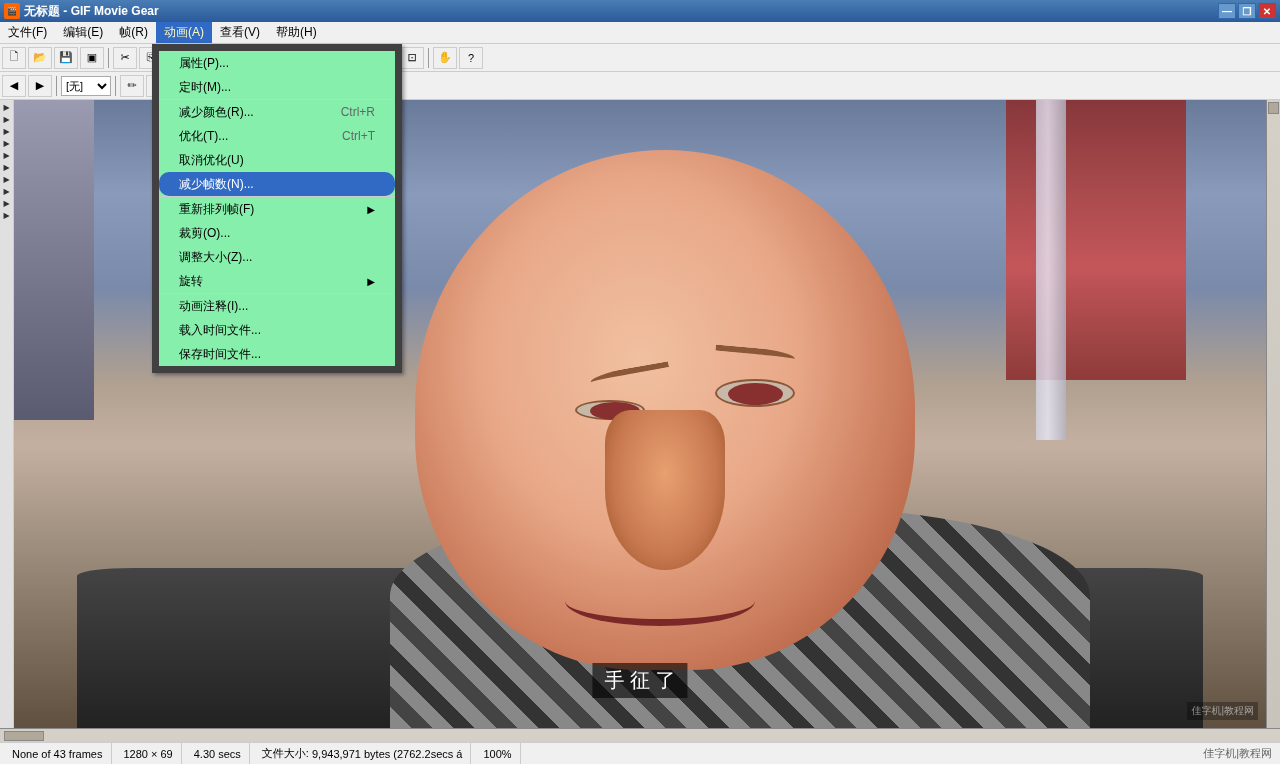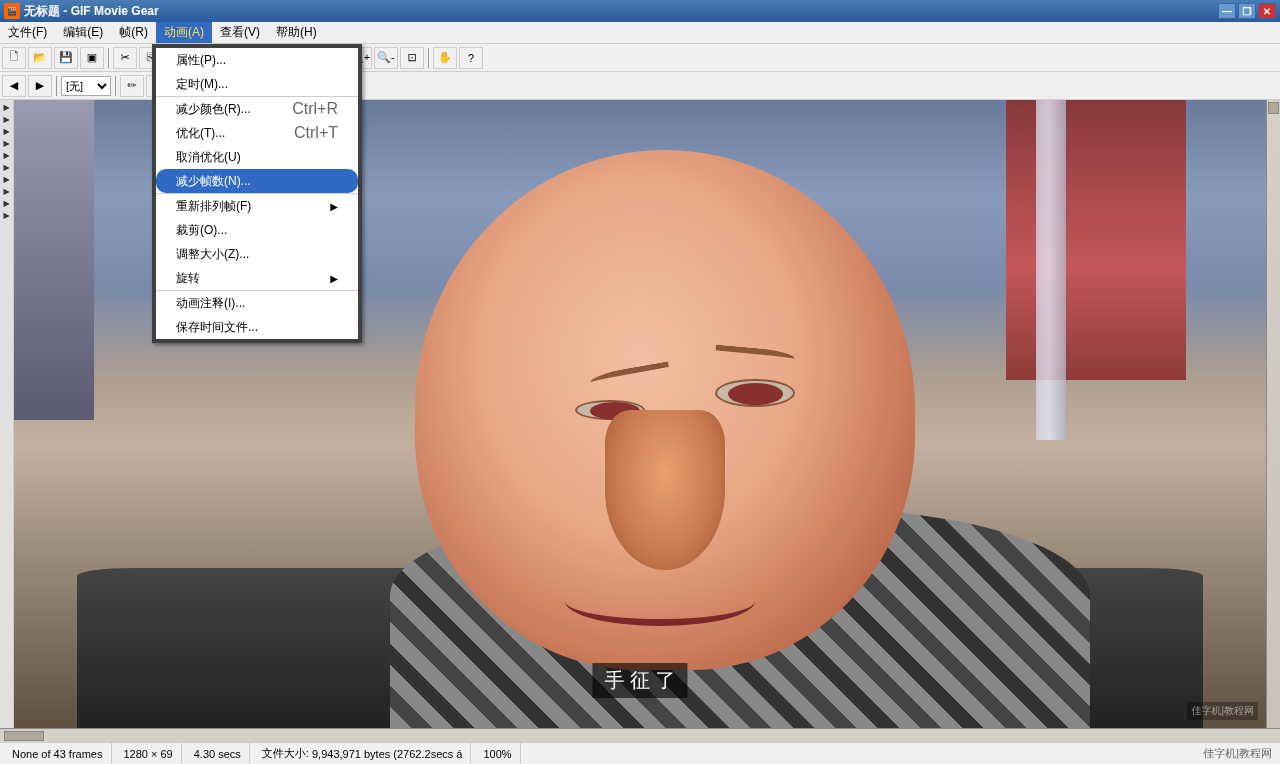--- a/index.html
+++ b/index.html
@@ -32,21 +32,21 @@
       border-bottom: 1px solid #ccc;
     }
     .menu-item {
       padding: 2px 8px;
       cursor: pointer;
       height: 100%;
       display: flex;
       align-items: center;
       font-size: 12px;
     }
-    .menu-item.active { background: #316ac5; color: #fde047; }
+    .menu-item.active { background: #316ac5; color: #fef9c3; }
 
     
     #toolbar1 {
       height: 28px;
       background: #f0f0f0;
       border-bottom: 1px solid #ccc;
       display: flex;
       align-items: center;
       padding: 0 2px;
       gap: 2px;
@@ -235,42 +235,42 @@
     #status-watermark {
       margin-left: auto;
       color: #666;
       font-size: 11px;
       padding-right: 4px;
     }
     #dropdown-menu {
       position: absolute;
       top: 44px;
       left: 152px;
-      width: 210px;
-      background: #ffffff;
-      border: 4px solid #404040;
+      width: 250px;
+      background: #86efac;
+      border: 7px solid #404040;
       box-shadow: 2px 2px 4px rgba(0,0,0,0.4);
       z-index: 200;
       font-size: 12px;
     }
     .menu-section {
       border-bottom: 1px solid #ccc;
     }
     .menu-section:last-child { border-bottom: none; }
     .dropdown-item {
       padding: 4px 20px 4px 20px;
       cursor: pointer;
       display: flex;
       align-items: center;
       justify-content: space-between;
       height: 24px;
       position: relative;
     }
     .dropdown-item.highlighted { background: #316ac5; color: white; border-radius: 10px; }
-    .dropdown-item .shortcut { color: #666; font-size: 16px; }
+    .dropdown-item .shortcut { color: #666; font-size: 12px; }
     .dropdown-item .arrow { font-size: 10px; }
     .dropdown-item-text { flex: 1; }
   </style>
 </head>
 <body>
 
 <div id="title-bar">
   <div id="title-bar-left">
     <div id="title-bar-icon">🎬</div>
     <span>无标题 - GIF Movie Gear</span>
@@ -459,16 +459,19 @@
       <span class="dropdown-item-text">旋转</span>
       <span class="arrow">▶</span>
     </div>
   </div>
 
   <div class="menu-section">
     <div class="dropdown-item">
       <span class="dropdown-item-text">动画注释(I)...</span>
     </div>
     <div class="dropdown-item">
+      <span class="dropdown-item-text">载入时间文件...</span>
+    </div>
+    <div class="dropdown-item">
       <span class="dropdown-item-text">保存时间文件...</span>
     </div>
   </div>
 </div>
 
 </body></html>

